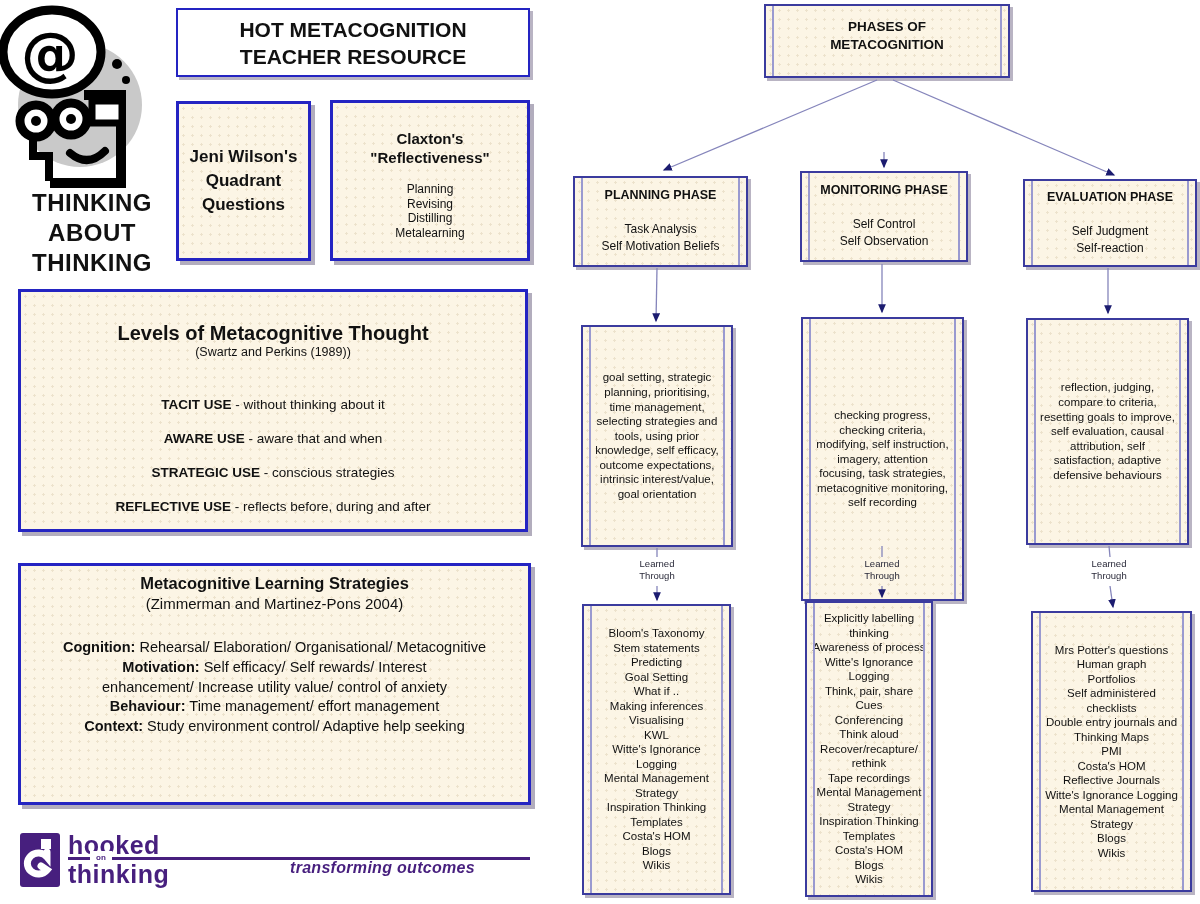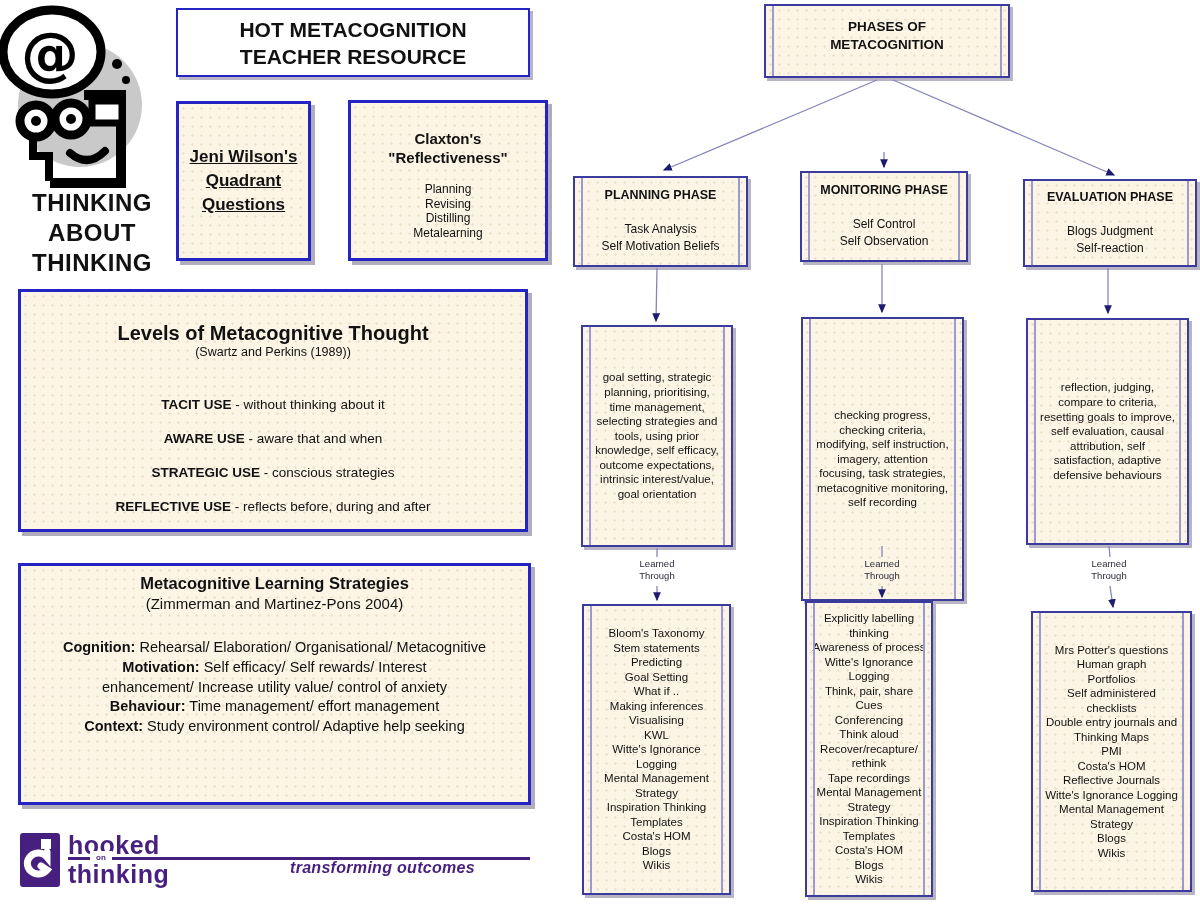--- a/index.html
+++ b/index.html
@@ -24,21 +24,21 @@
   .ph-items div{font-size:12px;line-height:17px;white-space:nowrap;}
   .detail{font-size:11.5px;line-height:14.6px;padding:10px 11px;}
   .slist{font-size:11.5px;line-height:14.5px;padding:8px 4px;}
   .slist div{white-space:nowrap;}
   .lt-label{position:absolute;font-size:9.5px;line-height:12px;color:#2a2a3a;text-align:center;}
   
   .caption{position:absolute;left:8px;top:188px;width:168px;text-align:center;
            font-weight:bold;font-size:24px;line-height:30px;letter-spacing:.5px;}
   
   .jeni{display:flex;flex-direction:column;justify-content:center;text-align:center;
-        font-weight:bold;font-size:17px;line-height:24px;text-decoration:underline;}
+        font-weight:bold;font-size:17px;line-height:24px;}
   .clax-title{font-weight:bold;font-size:15px;line-height:19px;text-align:center;padding-top:26px;}
   .clax-items{margin-top:15px;text-align:center;font-size:12px;line-height:14.5px;}
   
   .lv-title{padding-top:32px;text-align:center;font-weight:bold;font-size:20px;line-height:18px;}
   .lv-sub{text-align:center;font-size:12.5px;margin-top:3px;}
   .lv-lines{margin-top:38px;display:flex;flex-direction:column;gap:19px;text-align:center;
             font-size:13.5px;white-space:nowrap;}
   .lv-lines .b,.st-lines .b{font-weight:bold;}
   
   .st-title{padding-top:8px;text-align:center;font-weight:bold;font-size:16.5px;line-height:19px;}
@@ -85,21 +85,21 @@
     <div>HOT METACOGNITION</div>
     <div>TEACHER RESOURCE</div>
   </div>
 
   <div class="bigbox cream jeni" style="left:176px;top:101px;width:135px;height:160px;">
       <div>Jeni Wilson's</div>
       <div>Quadrant</div>
       <div>Questions</div>
     </div>
 
-  <div class="bigbox cream" style="left:348px;top:100px;width:200px;height:161px;">
+  <div class="bigbox cream" style="left:330px;top:100px;width:200px;height:161px;">
     <div class="clax-title">
       <div>Claxton's</div>
       <div>"Reflectiveness"</div>
     </div>
     <div class="clax-items">
         <div>Planning</div>
         <div>Revising</div>
         <div>Distilling</div>
         <div>Metalearning</div>
       </div>
@@ -143,21 +143,21 @@
   <div class="process cream center-col" style="left:800px;top:171px;width:168px;height:91px;">
     <div class="ph-title">MONITORING PHASE</div>
     <div class="ph-items">
         <div>Self Control</div>
         <div>Self Observation</div>
       </div>
   </div>
   <div class="process cream center-col" style="left:1023px;top:179px;width:174px;height:88px;">
     <div class="ph-title">EVALUATION PHASE</div>
     <div class="ph-items">
-        <div>Blogs Judgment</div>
+        <div>Self Judgment</div>
         <div>Self-reaction</div>
       </div>
   </div>
 
   <div class="process cream center-col detail" style="left:581px;top:325px;width:152px;height:222px;">
     <div>goal setting, strategic planning, prioritising, time management, selecting strategies and tools, using prior knowledge, self efficacy, outcome expectations, intrinsic interest/value, goal orientation</div>
   </div>
   <div class="process cream center-col detail" style="left:801px;top:317px;width:163px;height:284px;align-items:flex-end;">
     <div>checking progress, checking criteria, modifying, self instruction, imagery, attention focusing, task strategies, metacognitive monitoring, self recording</div>
   </div>

